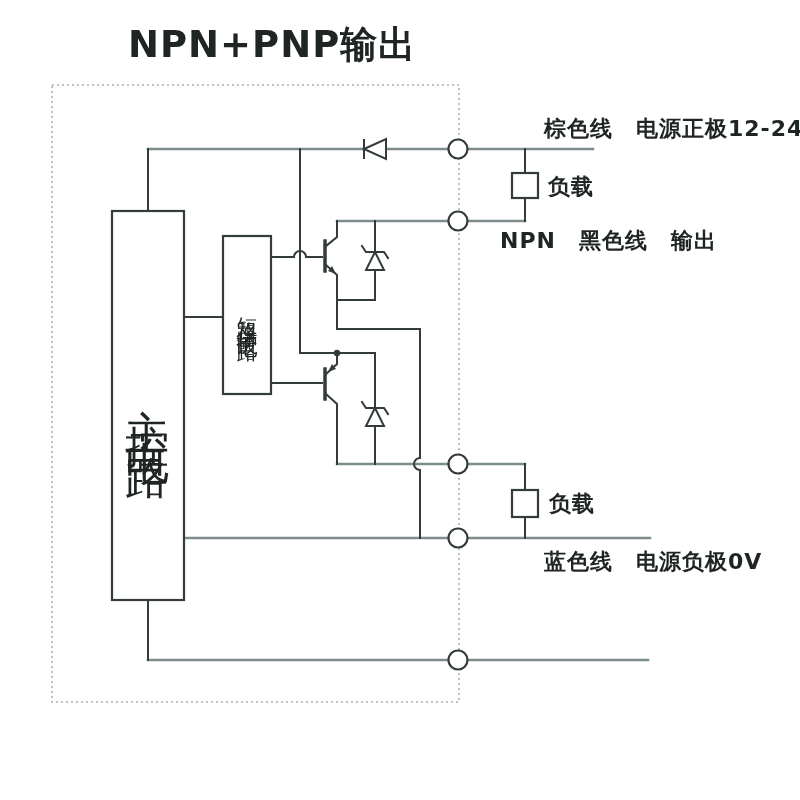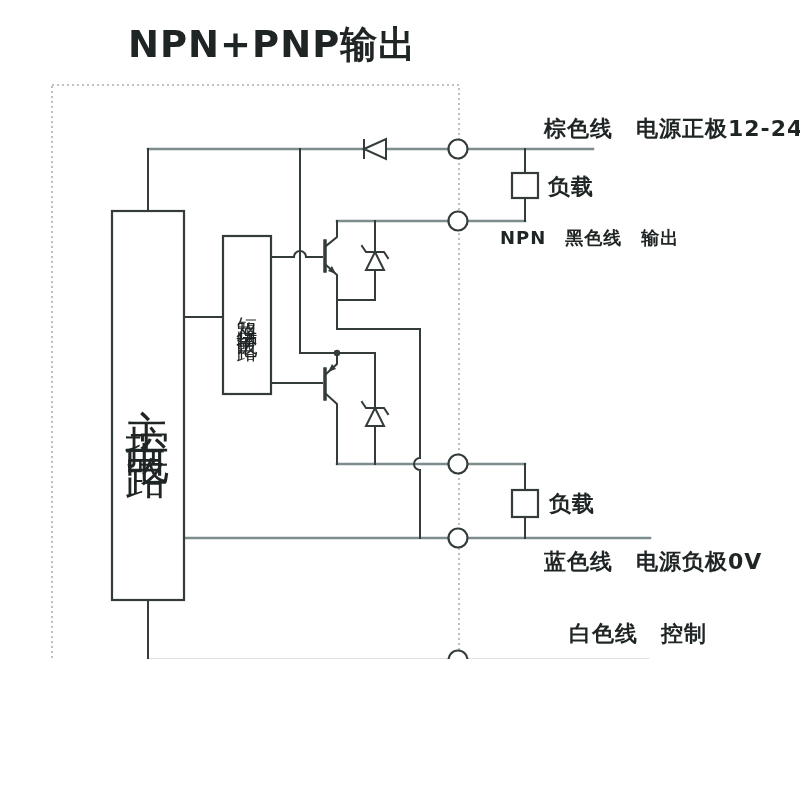--- a/index.html
+++ b/index.html
@@ -4,21 +4,21 @@
 <style>
   :root{
     --wire-dark:#333b3b;
     --wire-light:#7d8c8c;
     --dash-border:#a8b4b2;
     --ink:#1f2424;
     --bg:#ffffff;
   }
   html,body{margin:0;padding:0;background:#fff;}
   #canvas{
-    position:relative;width:800px;height:659px;background:var(--bg);
+    position:relative;width:800px;height:800px;background:var(--bg);
     font-family:"DejaVu Sans","Liberation Sans",sans-serif;color:var(--ink);
     overflow:hidden;
   }
   #schematic{position:absolute;left:0;top:0;}
   .lbl{position:absolute;white-space:pre;color:var(--ink);}
   .title{font-size:37px;font-weight:700;letter-spacing:1px;}
   .wirelabel{font-size:22px;font-weight:600;letter-spacing:1px;}
   .vert{
     display:flex;align-items:center;justify-content:center;
     writing-mode:vertical-lr;text-orientation:upright;
@@ -110,22 +110,21 @@
   <div class="lbl title" style="left:128px;top:20px;">NPN+PNP输出</div>
 
   <div class="vert main-text" style="left:112px;top:211px;width:72px;height:389px;">主控电路</div>
 
   <div class="vert prot-text" style="left:223px;top:236px;width:48px;height:158px;">短路保护电路</div>
 
   <div class="lbl wirelabel" style="left:544px;top:114px;">棕色线　电源正极12-24VDC</div>
 
   <div class="lbl wirelabel" style="left:548px;top:172px;">负载</div>
 
-  <div class="lbl wirelabel" style="left:500px;top:226px;font-size:18px;">NPN　黑色线　输出</div>
+  <div class="lbl wirelabel" style="left:500px;top:226px;font-size:22px;">NPN　黑色线　输出</div>
 
 
   <div class="lbl wirelabel" style="left:549px;top:489px;">负载</div>
 
   <div class="lbl wirelabel" style="left:544px;top:547px;">蓝色线　电源负极0V</div>
 
-  <div class="lbl wirelabel" style="left:569px;top:619px;">白色线　控制</div>
 
 </div>
 
 </body></html>

